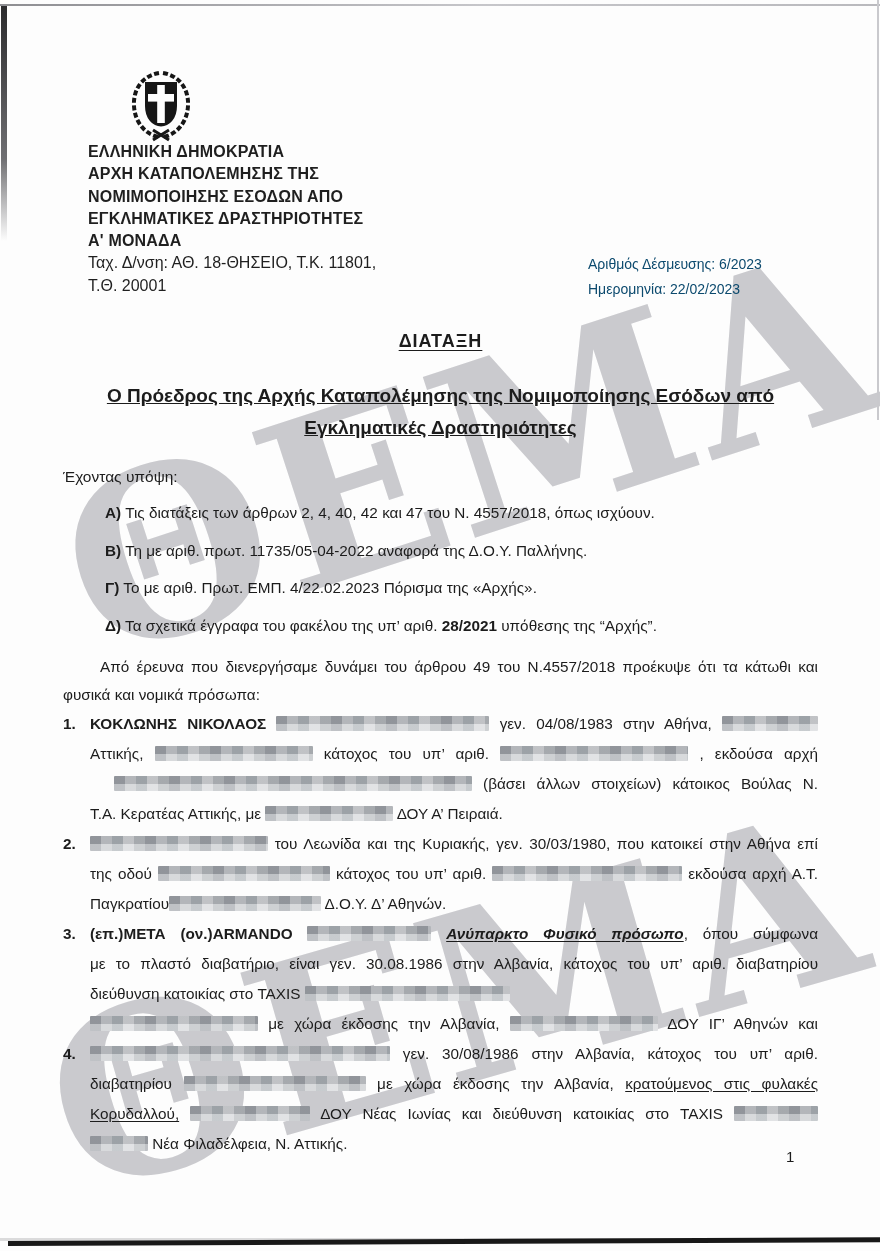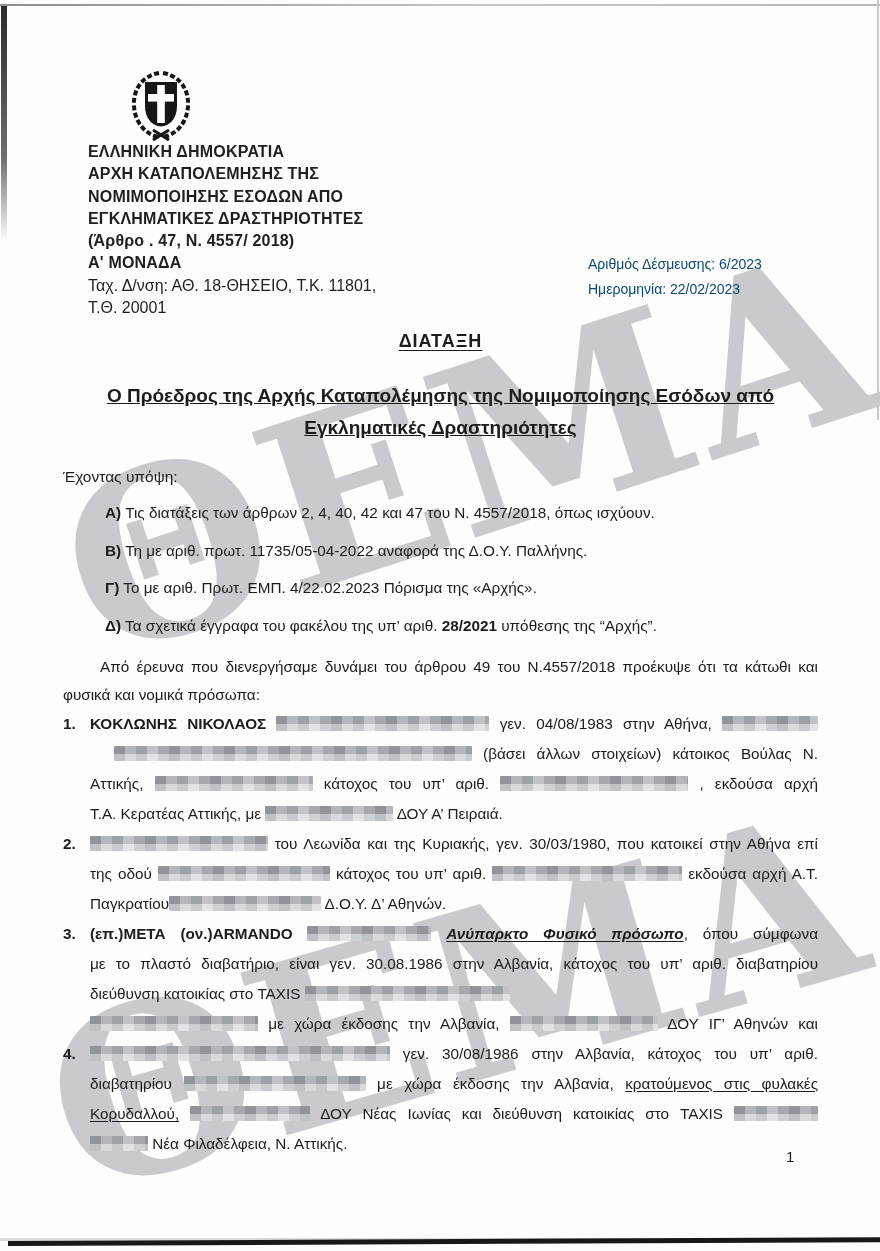--- a/index.html
+++ b/index.html
@@ -77,21 +77,20 @@
       <rect x="31.2" y="17" width="7.6" height="38" fill="#ffffff"></rect>
       <rect x="22" y="26" width="26" height="7.6" fill="#ffffff"></rect>
     </svg>
   </div>
 
   <div class="hdr">
     <div class="b">ΕΛΛΗΝΙΚΗ ΔΗΜΟΚΡΑΤΙΑ</div>
     <div class="b">ΑΡΧΗ ΚΑΤΑΠΟΛΕΜΗΣΗΣ ΤΗΣ</div>
     <div class="b">ΝΟΜΙΜΟΠΟΙΗΣΗΣ ΕΣΟΔΩΝ ΑΠΟ</div>
     <div class="b">ΕΓΚΛΗΜΑΤΙΚΕΣ ΔΡΑΣΤΗΡΙΟΤΗΤΕΣ</div>
-    <div class="b">(Άρθρο . 47, Ν. 4557/ 2018)</div>
     <div class="b">Α' ΜΟΝΑΔΑ</div>
     <div>Ταχ. Δ/νση: ΑΘ. 18-ΘΗΣΕΙΟ, Τ.Κ. 11801,</div>
     <div>Τ.Θ. 20001</div>
   </div>
 
   <div class="meta">
     <div>Αριθμός Δέσμευσης: 6/2023</div>
     <div>Ημερομηνία: 22/02/2023</div>
   </div>
 
@@ -120,32 +119,32 @@
 
     <div class="intro">Από έρευνα που διενεργήσαμε δυνάμει του άρθρου 49 του Ν.4557/2018 προέκυψε ότι τα κάτωθι και φυσικά και νομικά πρόσωπα:</div>
 
     <div class="person">
       <span class="pnum">1.</span>
       <div class="ln jl">
         <span class="b">ΚΟΚΛΩΝΗΣ ΝΙΚΟΛΑΟΣ</span>
         <span class="rd" style="width:213px"></span>
         <span>γεν. 04/08/1983 στην Αθήνα,</span>
         <span class="rd" style="width:96px"></span>
-      </div>
-      <div class="ln jl">
-        <span class="rd" style="width:358px;margin-left:24px"></span>
-        <span>(βάσει άλλων στοιχείων) κάτοικος Βούλας Ν.</span>
       </div>
       <div class="ln jl">
         <span>Αττικής,</span>
         <span class="rd" style="width:158px"></span>
         <span>κάτοχος του υπ’ αριθ.</span>
         <span class="rd" style="width:188px"></span>
         <span>, εκδούσα αρχή</span>
       </div>
+      <div class="ln jl">
+        <span class="rd" style="width:358px;margin-left:24px"></span>
+        <span>(βάσει άλλων στοιχείων) κάτοικος Βούλας Ν.</span>
+      </div>
       <div class="ln">
         <span>Τ.Α. Κερατέας Αττικής, με</span>
         <span class="rd" style="width:128px"></span>
         <span>ΔΟΥ Α’ Πειραιά.</span>
       </div>
     </div>
 
     <div class="person">
       <span class="pnum">2.</span>
       <div class="ln jl">

